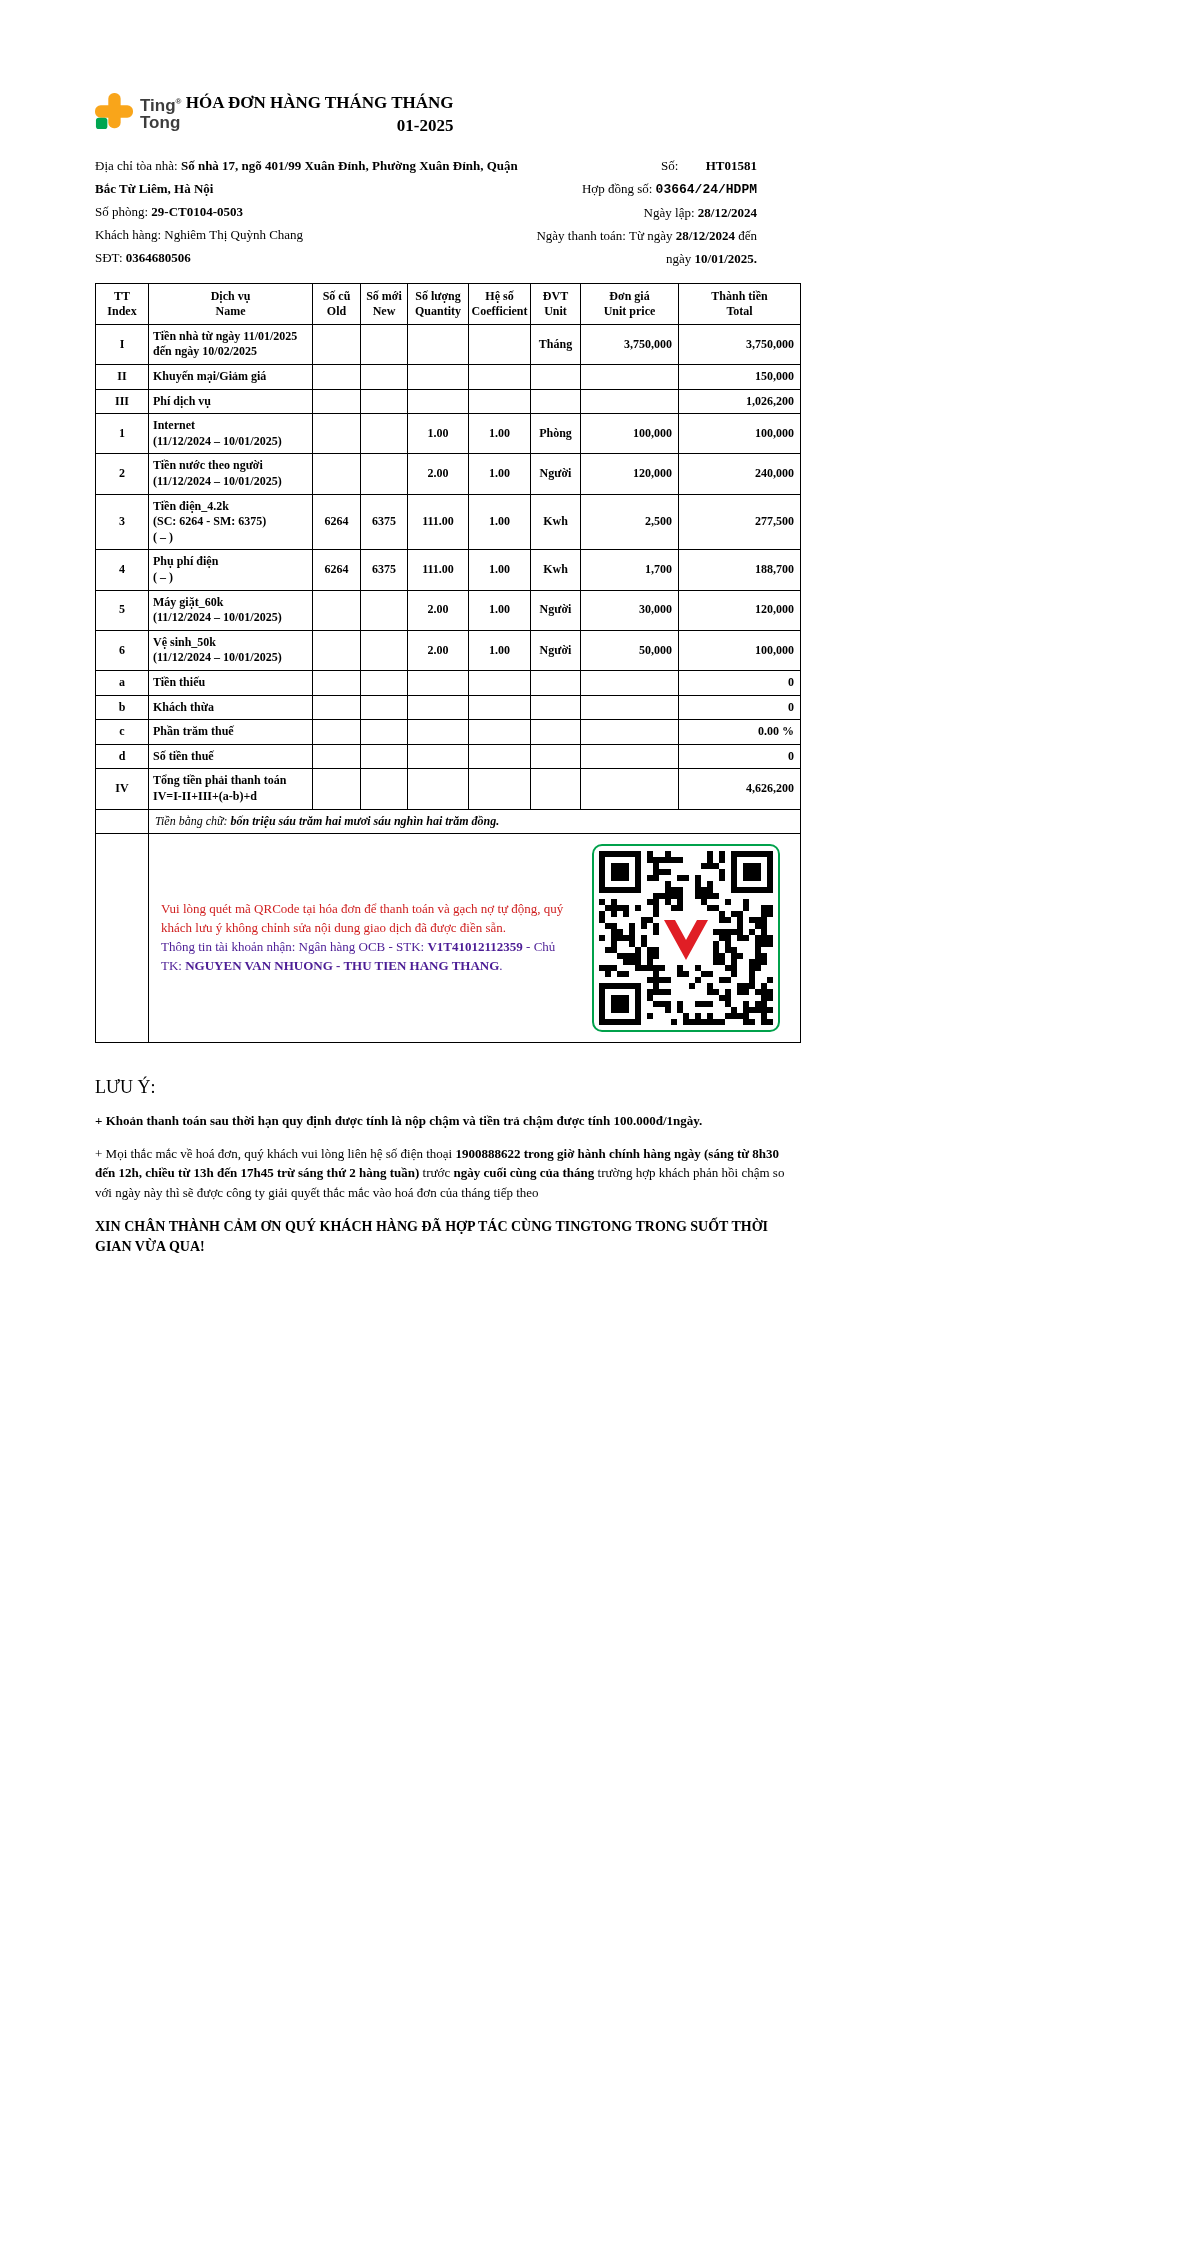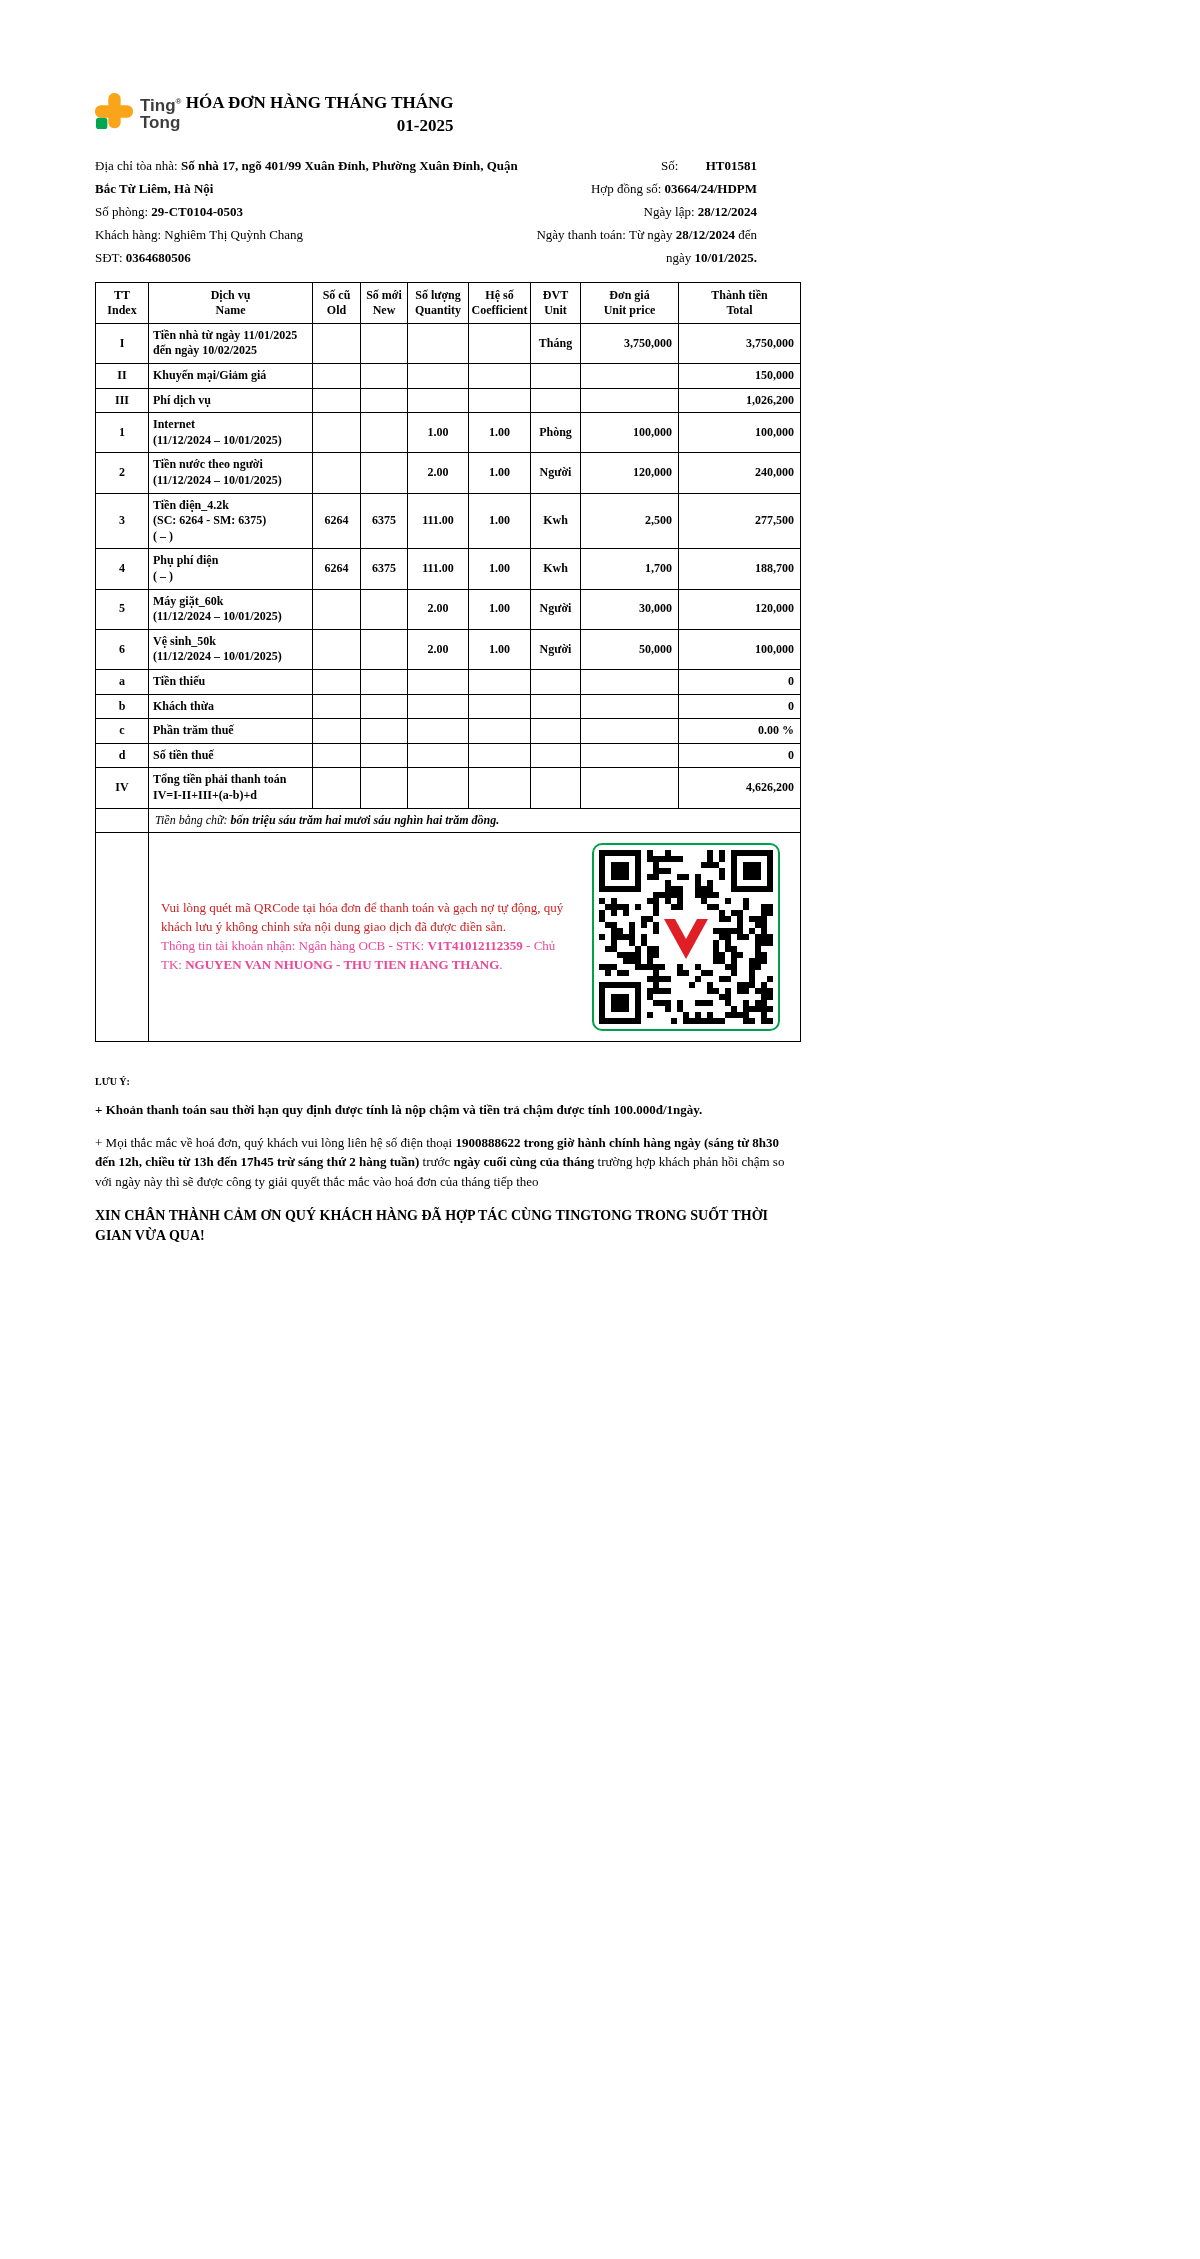--- a/index.html
+++ b/index.html
@@ -37,26 +37,26 @@
   td.c-index { text-align:center; }
   td.c-name  { text-align:left; white-space:pre-line; padding-left:4px; padding-right:3px; }
   td.c-old, td.c-new, td.c-qty, td.c-coef, td.c-unit { text-align:center; }
   td.c-price, td.c-total { text-align:right; padding-right:6px; }
 
   .words-cell { font-weight:normal !important; padding-left:6px !important; }
   .payment-cell { height:202px; font-weight:normal !important; padding:10px !important; }
   .payment-flex { display:flex; align-items:center; justify-content:space-between; height:100%; }
   .payment-text { width:420px; font-size:13px; line-height:1.45; display:flex; flex-direction:column; gap:0; padding-left:2px;justify-content:center; }
   .notice { color:#d01f1f; }
-  .account { color:#ec4899; }
+  .account { color:#4c1d95; }
   .qr-frame { border:2px solid #00a14b; border-radius:10px; padding:5px; background:#fff; line-height:0; margin-right:10px; }
 
   
   .footer { margin-top:34px; font-size:13px; }
-  .notes-heading { font-weight:bold; font-size:10px; }
+  .notes-heading { font-weight:normal; font-size:18px; }
   .note { margin-top:13px; line-height:1.5; }
   .thanks { margin-top:15px; font-weight:bold; font-size:14px; line-height:1.45; }
 </style>
 </head>
 <body>
 
 <div class="page">
 
   <div class="header">
     <div class="logo">
@@ -75,21 +75,21 @@
 
   <div class="meta">
     <div class="meta-left">
       <div class="meta-line"><span>Địa chỉ tòa nhà: </span><span style="font-weight: bold;">Số nhà  17, ngõ 401/99 Xuân Đỉnh, Phường Xuân Đỉnh, Quận Bắc Từ Liêm, Hà Nội</span></div>
       <div class="meta-line"><span>Số phòng: </span><span style="font-weight: bold;">29-CT0104-0503</span></div>
       <div class="meta-line"><span>Khách hàng: </span><span>Nghiêm Thị Quỳnh Chang</span></div>
       <div class="meta-line"><span>SĐT: </span><span style="font-weight: bold;">0364680506</span></div>
     </div>
     <div class="meta-right">
       <div class="meta-line"><span>Số: </span><span style="font-weight: bold; margin-left: 24px;">HT01581</span></div>
-      <div class="meta-line"><span>Hợp đồng số: </span><span style="font-weight: bold;">03664/24/HDPM</span></div>
+      <div class="meta-line"><span>Hợp đồng số: </span><span style="font-weight: bold; font-family: Liberation Mono, monospace;">03664/24/HDPM</span></div>
       <div class="meta-line"><span>Ngày lập: </span><span style="font-weight: bold;">28/12/2024</span></div>
       <div class="meta-line"><span>Ngày thanh toán: Từ ngày </span><span style="font-weight: bold;">28/12/2024</span><span> đến ngày </span><span style="font-weight: bold; text-align: center;">10/01/2025.</span></div>
     </div>
   </div>
 
   <table class="services">
     <colgroup>
       <col style="width:53px">
         <col style="width:164px">
         <col style="width:48px">

